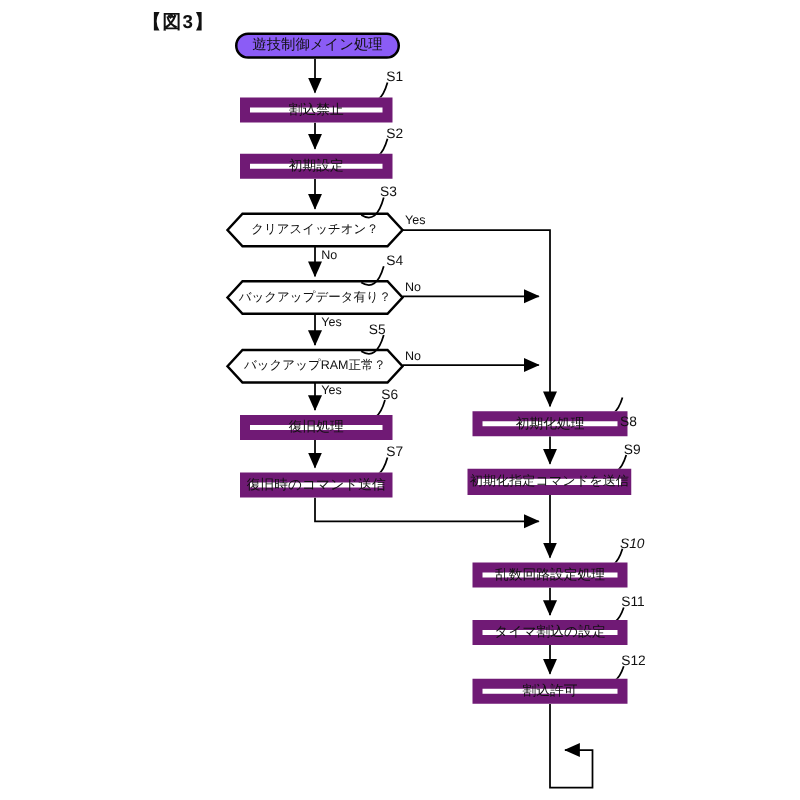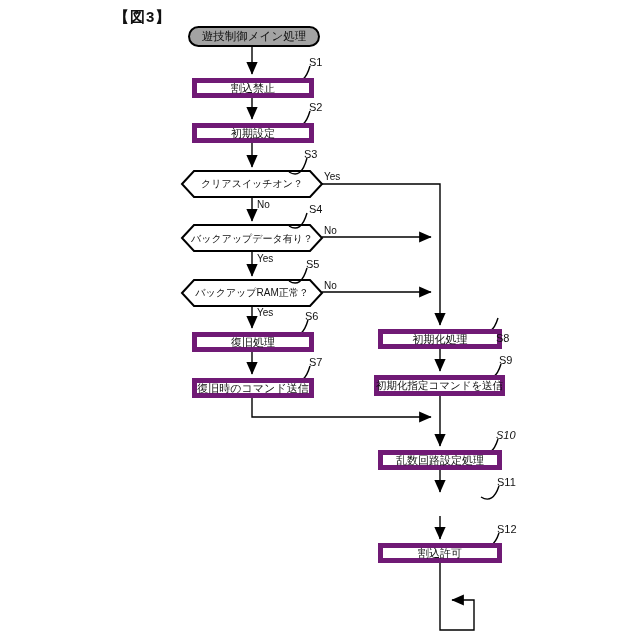--- a/index.html
+++ b/index.html
@@ -35,25 +35,25 @@
     align-items: center;
     justify-content: center;
     color: #111;
     font-size: 11px;
     line-height: 1;
     white-space: nowrap;
   }
   .terminal {
     border: 2px solid #000;
     border-radius: 12px;
-    background: #a3a3a3;
+    background: #8b5cf6;
     font-size: 11.5px;
   }
   .process {
-    border: 5px solid #701a75;
+    border: 8px solid #701a75;
     background: #fff;
   }
   .process.small { font-size: 10.5px; }
   .hex-text {
     background: transparent;
     font-size: 10px;
   }
   .step-id {
     position: absolute;
     font-size: 11px;
@@ -126,27 +126,28 @@
   <div class="node process" style="left:192px; top:332px; width:122px; height:20px;">復旧処理</div>
   <div class="node process" style="left:192px; top:378px; width:122px; height:20px;">復旧時のコマンド送信</div>
 
   <div class="node hex-text" style="left:190px; top:171px; width:124px; height:26px;">クリアスイッチオン？</div>
   <div class="node hex-text" style="left:190px; top:225px; width:124px; height:28px;text-align:right;">バックアップデータ有り？</div>
   <div class="node hex-text" style="left:190px; top:280px; width:124px; height:26px;">バックアップRAM正常？</div>
 
   <div class="node process" style="left:378px; top:329px; width:124px; height:20px;">初期化処理</div>
   <div class="node process small" style="left:374px; top:375px; width:131px; height:21px;">初期化指定コマンドを送信</div>
   <div class="node process" style="left:378px; top:450px; width:124px; height:20px;">乱数回路設定処理</div>
+  <div class="node process" style="left:378px; top:496px; width:124px; height:20px;">タイマ割込の設定</div>
   <div class="node process" style="left:378px; top:543px; width:124px; height:20px;">割込許可</div>
 
   <span class="step-id" style="left:309px; top:57px;">S1</span>
   <span class="step-id" style="left:309px; top:102px;">S2</span>
   <span class="step-id" style="left:304px; top:149px;">S3</span>
   <span class="step-id" style="left:309px; top:204px;">S4</span>
-  <span class="step-id" style="left:306px; top:259px;">S5</span>
+  <span class="step-id" style="left:295px; top:259px;">S5</span>
   <span class="step-id" style="left:305px; top:311px;">S6</span>
   <span class="step-id" style="left:309px; top:357px;">S7</span>
   <span class="step-id" style="left:496px; top:309px;margin-top:24px;">S8</span>
   <span class="step-id" style="left:499px; top:355px;">S9</span>
   <span class="step-id" style="left:496px; top:430px;font-style:italic;">S10</span>
   <span class="step-id" style="left:497px; top:477px;">S11</span>
   <span class="step-id" style="left:497px; top:524px;">S12</span>
 
   <span class="branch" style="left:324px; top:172px;">Yes</span>
   <span class="branch" style="left:257px; top:200px;">No</span>

